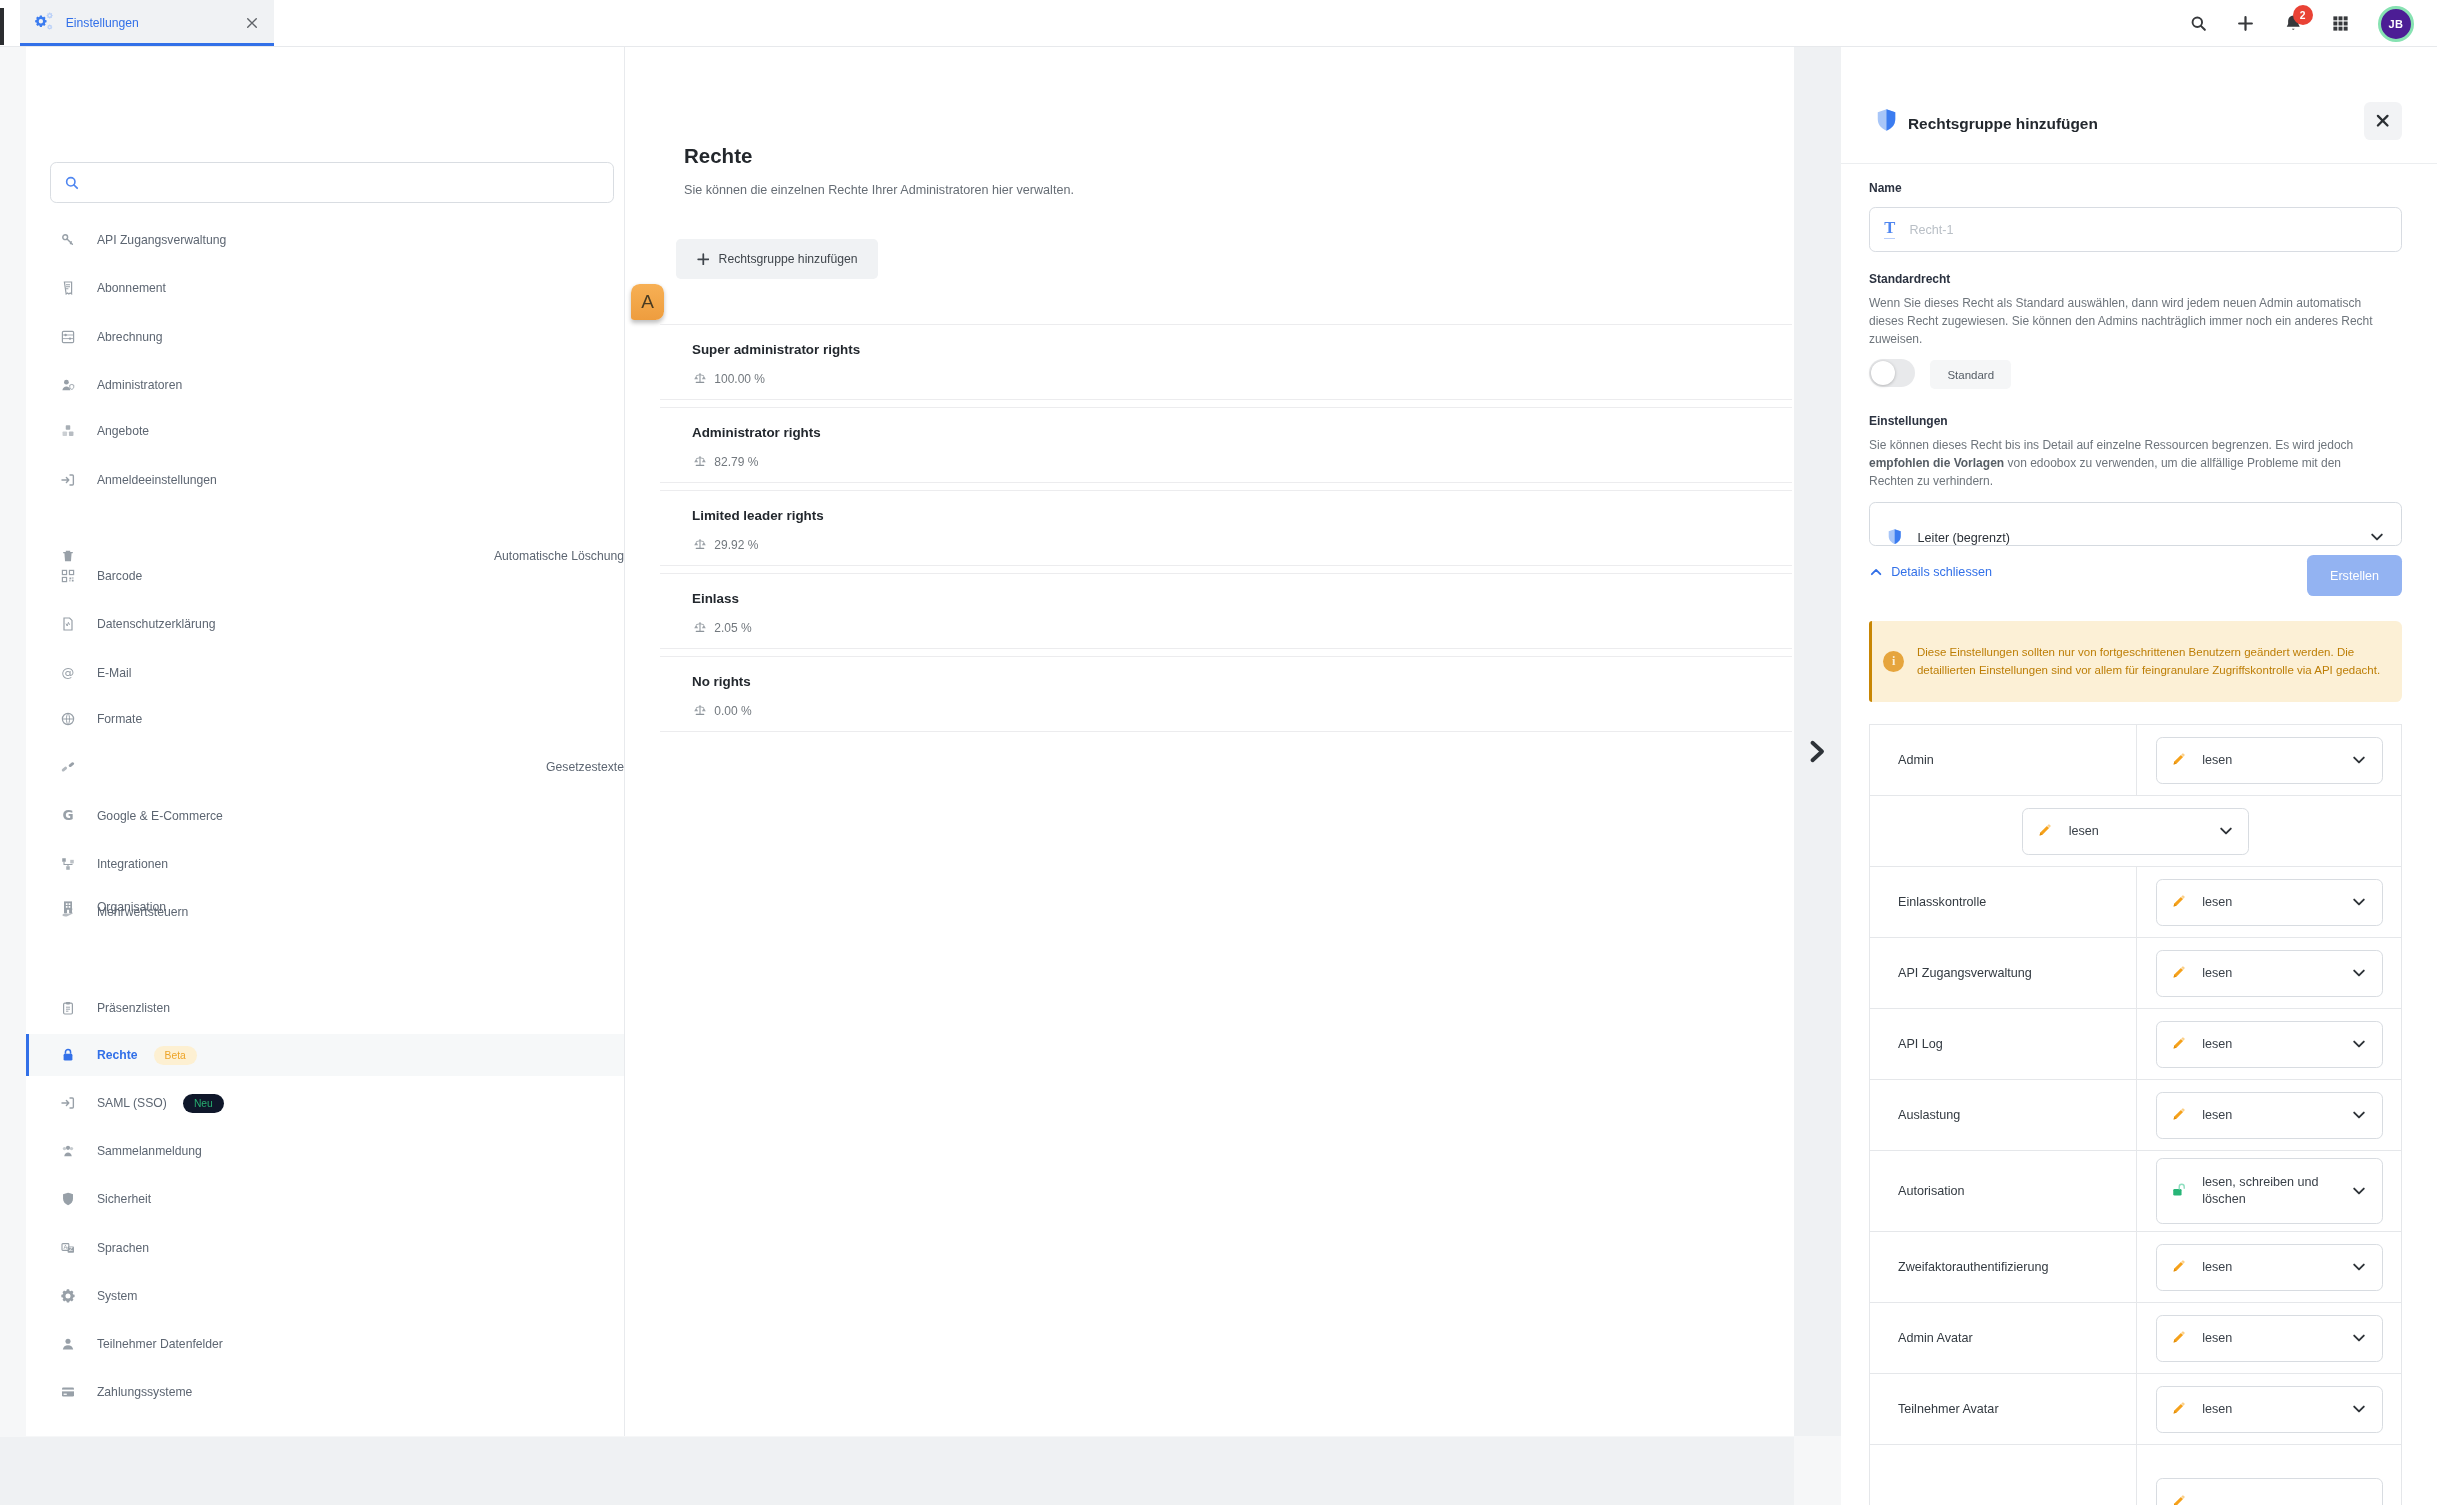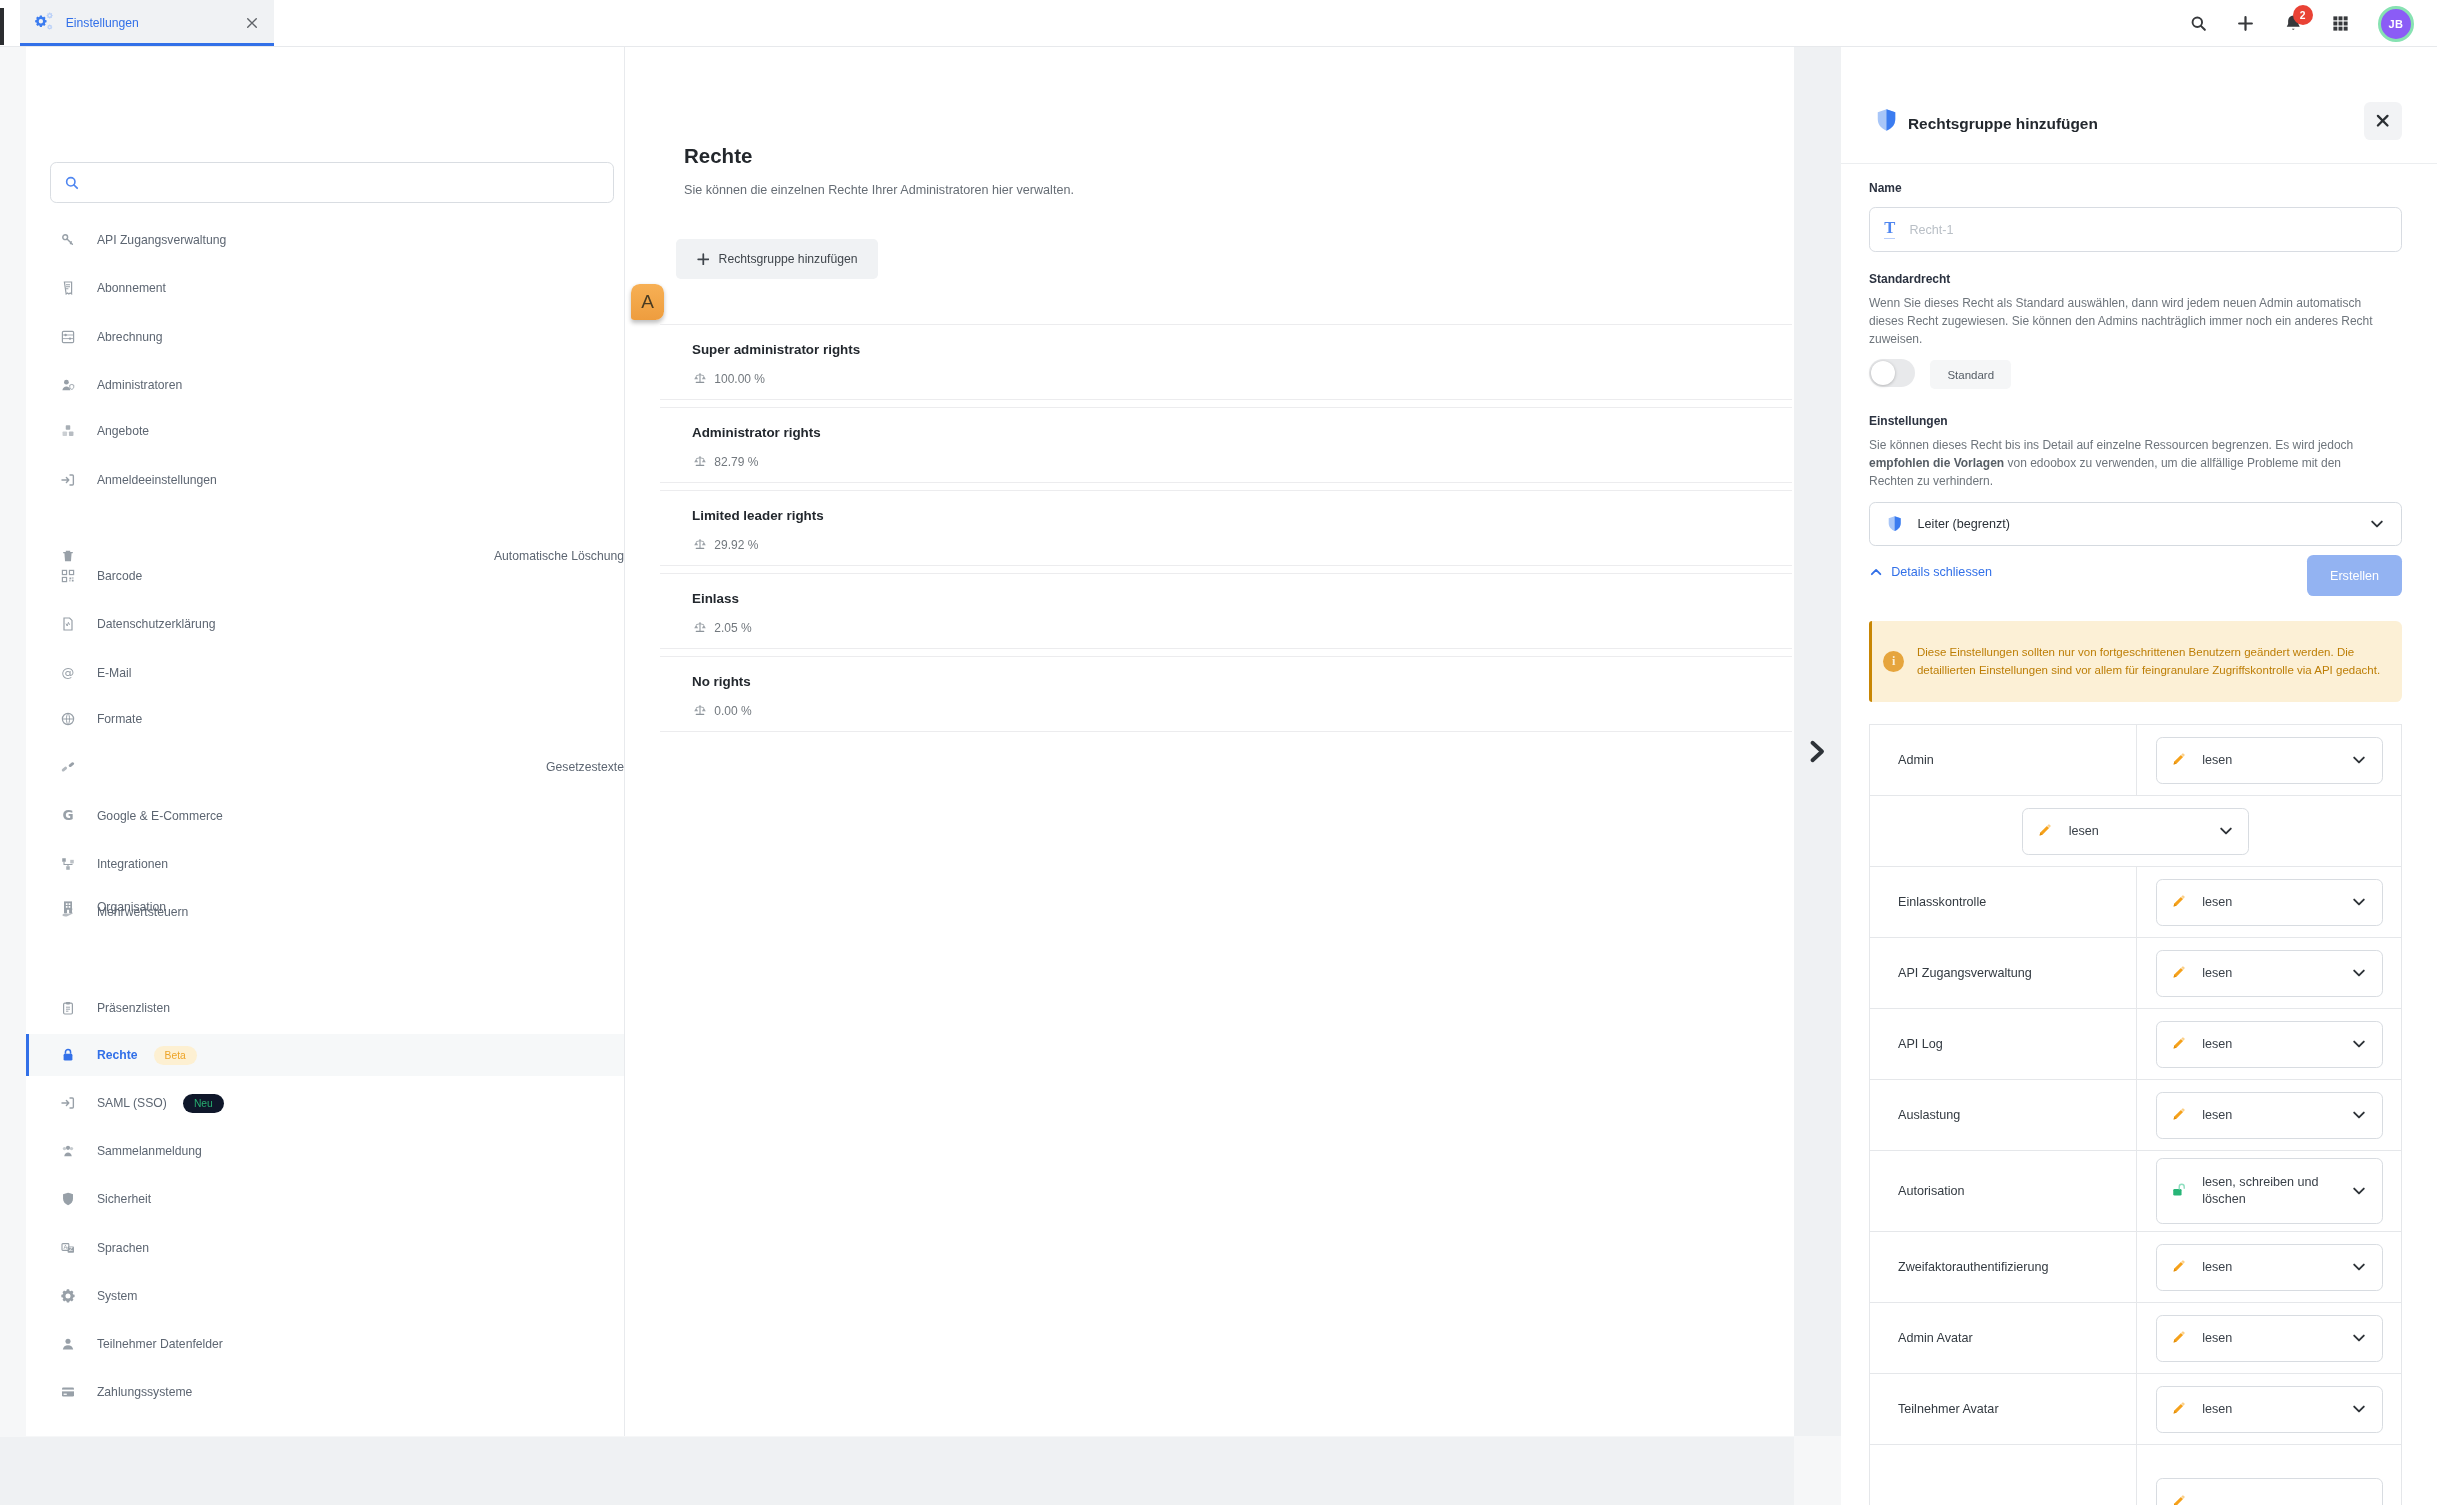--- a/index.html
+++ b/index.html
@@ -14,21 +14,21 @@
   .tab { position:absolute; left:20px; top:0; width:254px; height:45px; background:#f0f2f4; display:flex; align-items:center; padding:0 14.2px; cursor:pointer; }
   .tab-underline { position:absolute; left:20px; top:43px; width:254px; height:3.2px; background:#3270e8; }
   .tab-title { color:#3270e8; font-size:12.2px; margin-left:11px; flex:1; }
   .tab-close { width:16px; height:16px; display:flex; align-items:center; justify-content:center; color:#5f6368; }
   .gearset { position:relative; width:20.5px; height:20.5px; color:#3b7cf0; }
   .gearset svg { position:absolute; }
   
   .top-icons { position:absolute; right:24px; top:0; height:47px; display:flex; align-items:center; gap:27px; }
   .tb-ic { width:20.5px; height:20.5px; color:#37393c; position:relative; display:flex; align-items:center; justify-content:center; }
   .bell-badge { position:absolute; left:9.5px; top:-8px; min-width:20px; height:20px; border-radius:10.3px; background:#e94235; color:#fff; font-size:10.3px; font-weight:bold; display:flex; align-items:center; justify-content:center; }
-  .avatar { width:36px; height:36px; border-radius:50%; background:#8b5cf6; border:3.2px solid #87e2b2; color:#fff; font-size:11px; font-weight:bold; display:flex; align-items:center; justify-content:center; letter-spacing:0.4px; }
+  .avatar { width:36px; height:36px; border-radius:50%; background:#4c1d95; border:3.2px solid #87e2b2; color:#fff; font-size:11px; font-weight:bold; display:flex; align-items:center; justify-content:center; letter-spacing:0.4px; }
   
   .page-header-icon { position:absolute; left:61px; top:74px; }
   .hdr-divider { position:absolute; left:106px; top:73px; width:0.8px; height:28.4px; background:#e3e5e8; }
   .page-title { position:absolute; left:125px; top:77px; font-size:16.6px; font-weight:600; color:#26292e; }
   
   .content-bg { position:absolute; left:26px; top:47px; width:1768px; height:1389px; background:#fff; }
   .bottom-strip { position:absolute; left:0; top:1437px; width:1794px; height:69px; background:#eff1f3; }
   .collapse-strip { position:absolute; left:1794px; top:47px; width:47px; height:1389px; background:#eff1f3; }
   .collapse-btn { position:absolute; left:1800px; top:732px; width:35px; height:38px; display:flex; align-items:center; justify-content:center; color:#2e3338; cursor:pointer; }
   
@@ -60,21 +60,21 @@
   .panel-divider { position:absolute; left:0; top:116px; width:597px; height:0.8px; background:#eceef0; }
   .f-label { position:absolute; left:28px; font-size:12px; font-weight:600; color:#2b3240; }
   .name-input { position:absolute; left:28px; top:160px; width:533px; height:45px; border:0.8px solid #d8dce2; border-radius:6.3px; display:flex; align-items:center; padding:0 14.2px; }
   .t-icon { color:#4f86f0; font-size:16.6px; font-weight:bold; font-family:"Liberation Serif",serif; border-bottom:1.6px solid #b9cef8; line-height:1; padding-bottom:0.8px; }
   .name-input input { border:none; outline:none; flex:1; margin-left:14.2px; font-size:12.6px; font-family:"Liberation Sans",sans-serif; color:#333; }
   .name-input input::placeholder, .side-search input::placeholder { color:#b9bfc6; }
   .p-para { position:absolute; left:28px; width:512px; font-size:12px; line-height:18px; color:#6e757c; }
   .toggle { position:absolute; left:28px; top:312px; width:46px; height:28.4px; background:#e8e9eb; border-radius:14.2px; cursor:pointer; }
   .toggle .knob { position:absolute; left:2.4px; top:2.4px; width:24px; height:24px; border-radius:50%; background:#fff; box-shadow:0 0.8px 3.2px rgba(0,0,0,.25); }
   .chip { position:absolute; left:89px; top:313px; height:29px; padding:0 17.4px; background:#f5f6f7; border-radius:4.7px; display:flex; align-items:center; font-size:11.5px; color:#555d66; }
-  .select { position:absolute; left:28px; top:455px; width:533px; height:44px; border:0.8px solid #d5dae0; border-radius:6.3px; display:flex; align-items:center; padding:0 16px; cursor:pointer; }
+  .select { position:absolute; left:28px; top:455px; width:533px; height:44px; border:0.8px solid #d5dae0; border-radius:6.3px; display:flex; align-items:flex-end; padding:0 16px; cursor:pointer; }
   .select .txt { margin-left:14.2px; flex:1; font-size:12.6px; color:#2b3138; }
   .details-link { position:absolute; left:28px; top:518px; display:flex; align-items:flex-end; gap:8px; color:#3270e8; font-size:12.6px; cursor:pointer; }
   .create-btn { position:absolute; left:466px; top:508px; width:95px; height:41px; background:#93b3f2; color:#fff; font-size:12.6px; border:none; border-radius:6.3px; cursor:pointer; font-family:"Liberation Sans",sans-serif; }
   .warn { position:absolute; left:28px; top:574px; width:533px; min-height:81px; background:#fcf0d6; border-left:3.2px solid #c88603; border-radius:3.2px 6.3px 6.3px 3.2px; display:flex; align-items:center; padding:11px 16px 11px 11px; gap:12.6px; }
   .warn-ic { width:21.3px; height:21.3px; border-radius:50%; background:#e6a53d; color:#fcf0d6; font-size:12px; font-weight:bold; font-family:"Liberation Serif",serif; display:flex; align-items:center; justify-content:center; flex:none; }
   .warn-txt { font-size:11.5px; line-height:17.4px; color:#bd7e06; }
   
   .perm-table { position:absolute; left:28px; top:677px; width:533px; border-top:0.8px solid #e5e7ea; border-left:0.8px solid #e5e7ea; border-right:0.8px solid #e5e7ea; }
   .perm-row { display:flex; border-bottom:0.8px solid #e5e7ea; height:71px; }
   .perm-row.tall { height:81px; }

